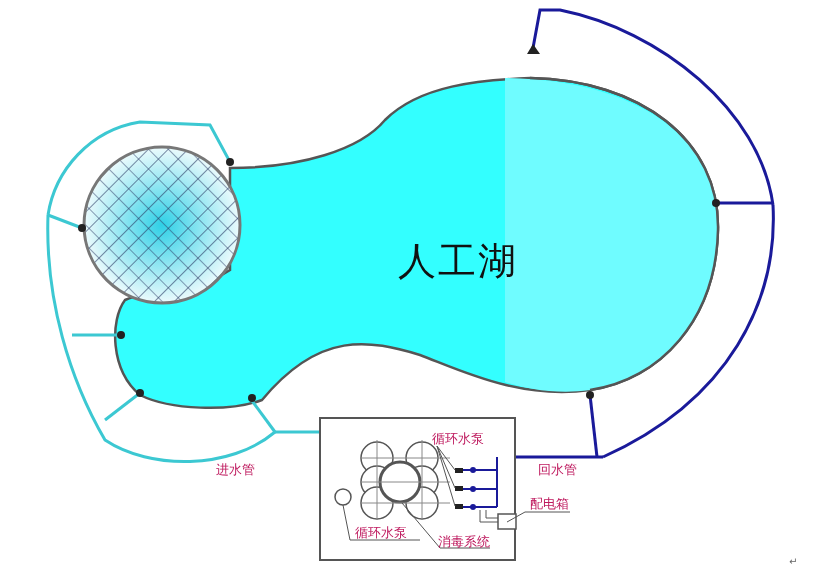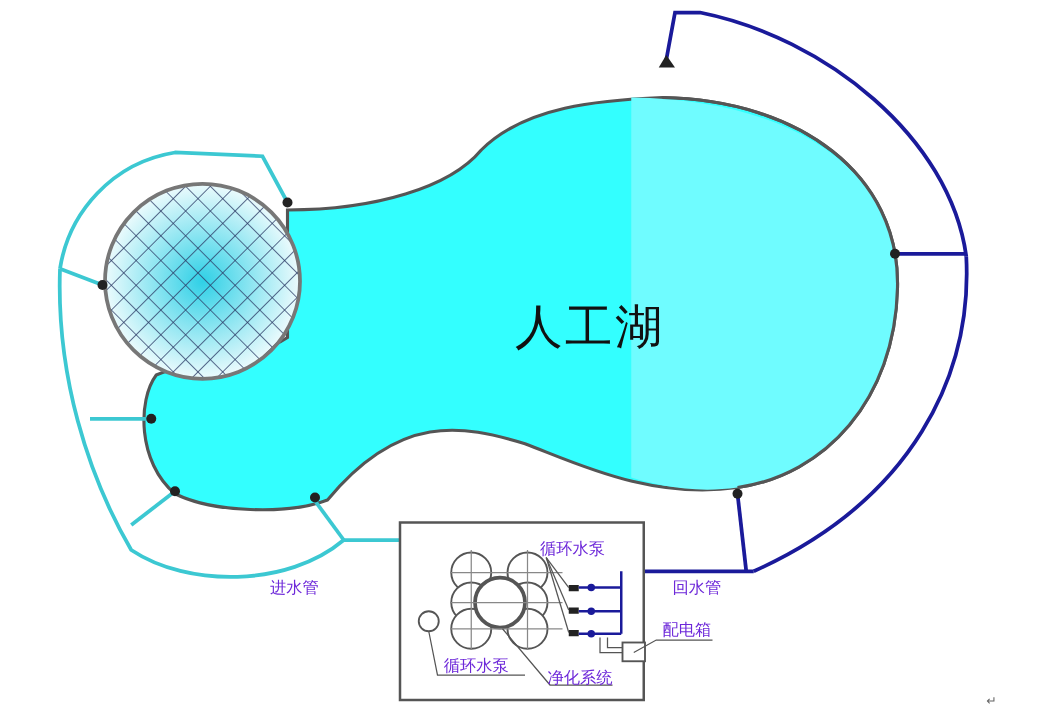--- a/index.html
+++ b/index.html
@@ -1,21 +1,21 @@
 <!DOCTYPE html>
 <html><head>
   <meta charset="utf-8">
   <style>
     html, body { margin: 0; padding: 0; background: #ffffff; }
     body { width: 831px; height: 568px; position: relative; overflow: hidden;
            font-family: "DejaVu Sans", "Liberation Sans", sans-serif; }
     #canvas { position: absolute; left: 0; top: 0; }
-    .lbl { position: absolute; color: #6d28d9; white-space: nowrap; }
+    .lbl { position: absolute; color: #be185d; white-space: nowrap; }
     .lbl-small { font-size: 13px; }
-    .lbl-lake { font-size: 38px; font-family: "DejaVu Serif", "Liberation Serif", serif; color: #111; letter-spacing: 2px; margin-left: 14px; }
+    .lbl-lake { font-size: 38px; font-family: "DejaVu Serif", "Liberation Serif", serif; color: #111; letter-spacing: 2px; }
     .return-mark { position: absolute; font-size: 10px; color: #666; }
   </style>
 </head>
 <body>
 
 <svg id="canvas" width="831" height="568" viewBox="0 0 831 568">
   <defs>
     <radialGradient id="meshGrad" cx="50%" cy="50%" r="55%">
       <stop offset="0%" stop-color="#2fd0e6"></stop>
       <stop offset="100%" stop-color="#ffffff"></stop>
@@ -134,14 +134,14 @@
     </g>
   </g>
 </svg>
 
 <div class="lbl lbl-lake" style="left:398px; top:236px;">人工湖</div>
 <div class="lbl lbl-small" style="left:216px; top:461px;">进水管</div>
 <div class="lbl lbl-small" style="left:538px; top:461px;text-align:right;">回水管</div>
 <div class="lbl lbl-small" style="left:432px; top:430px;">循环水泵</div>
 <div class="lbl lbl-small" style="left:530px; top:495px;">配电箱</div>
 <div class="lbl lbl-small" style="left:355px; top:524px;">循环水泵</div>
-<div class="lbl lbl-small" style="left:438px; top:533px;">净化系统</div>
+<div class="lbl lbl-small" style="left:438px; top:533px;">消毒系统</div>
 <div class="return-mark" style="left:789px; top:556px;">↵</div>
 
 </body></html>

